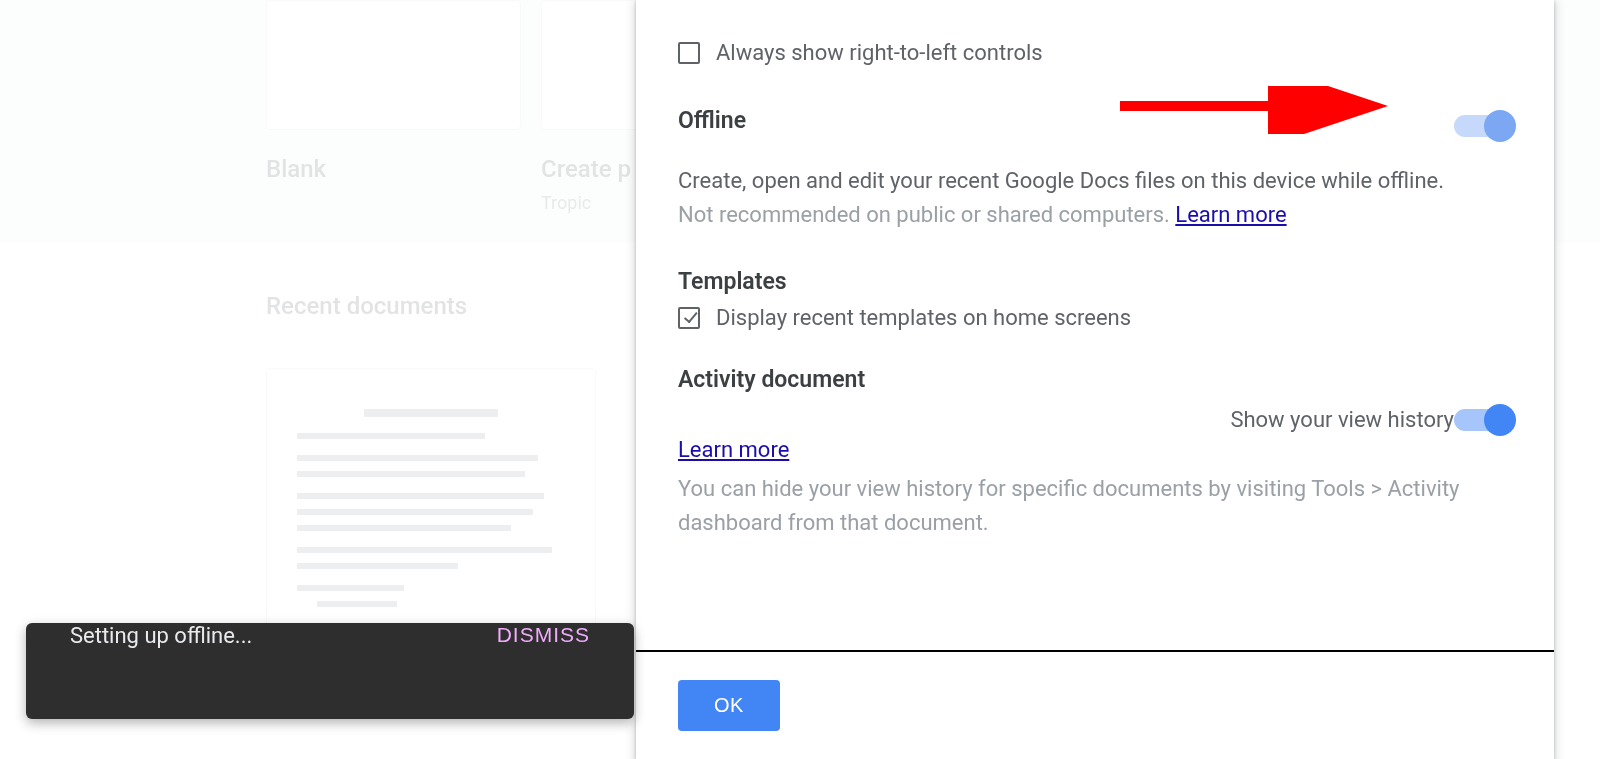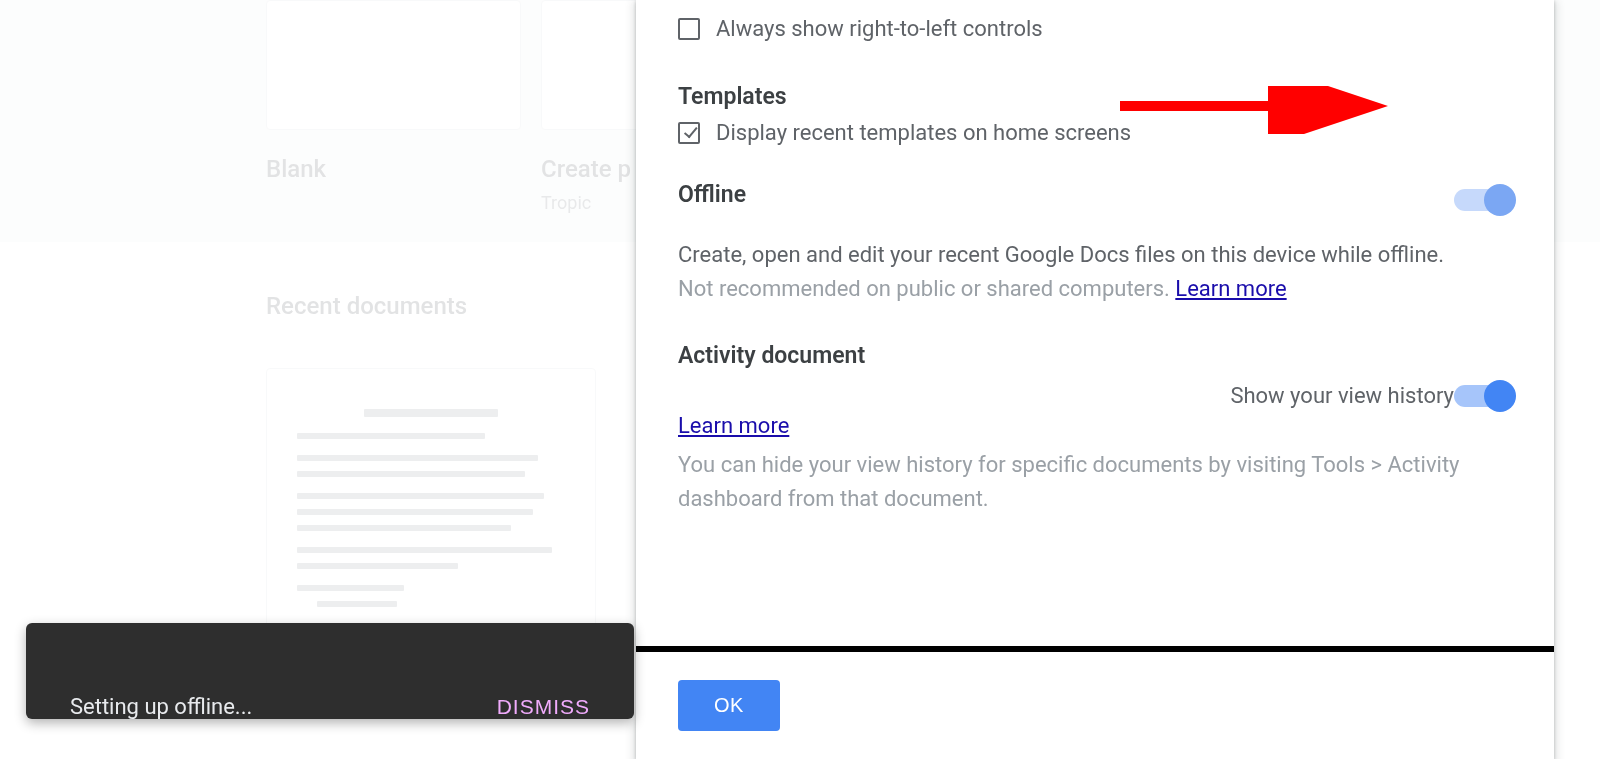--- a/index.html
+++ b/index.html
@@ -74,21 +74,21 @@
       background: rgba(255,255,255,0.55);
     }
     .modal {
       position: absolute;
       left: 636px;
       top: 0;
       right: 46px;
       bottom: 0;
       background: #fff;
       box-shadow: 0 1px 3px rgba(60,64,67,0.3), 0 4px 8px 3px rgba(60,64,67,0.15);
-      padding: 16px 42px 0 42px;
+      padding: 40px 42px 0 42px;
       color: #3c4043;
     }
     .checkbox-row {
       display: flex;
       align-items: center;
       gap: 16px;
       margin-bottom: 42px;
     }
     .checkbox-box {
       width: 22px;
@@ -148,21 +148,21 @@
       background: #4285f4;
       border-radius: 50%;
     }
     .toggle.lighter::after { background: #7ba7f3; }
     .activity-row { display: flex; justify-content: flex-end; align-items: center; }
     .modal-footer {
       position: absolute;
       left: 0;
       right: 0;
       bottom: 0;
-      border-top: 6px solid #000000;
+      border-top: 2px solid #000000;
       padding: 28px 42px;
     }
     .ok-btn {
       background: #4285f4;
       color: #fff;
       font-size: 20px;
       font-weight: 500;
       border: none;
       border-radius: 4px;
       padding: 14px 36px;
@@ -171,21 +171,21 @@
     }
     .toast {
       position: absolute;
       left: 26px;
       bottom: 40px;
       width: 608px;
       height: 96px;
       background: #2e2e2e;
       border-radius: 6px;
       display: flex;
-      align-items: flex-end;
+      align-items: flex-start;
       justify-content: space-between;
       padding: 0 44px;
       box-shadow: 0 4px 12px rgba(0,0,0,0.3);
     }
     .toast-msg { color: #e8eaed; font-size: 22px; }
     .toast-btn {
       color: #f0abfc;
       font-size: 21px;
       font-weight: 400;
       letter-spacing: 1px;
@@ -234,35 +234,35 @@
 <div class="dim-overlay"></div>
 
 <div class="modal">
 
   <div class="checkbox-row">
     <span class="checkbox-box"></span>
     <span class="row-label">Always show right-to-left controls</span>
   </div>
 
   <div class="modal-section">
+    <div class="offline-row">
+      <div class="section-heading">Offline</div>
+      <div class="toggle lighter"></div>
+    </div>
+    <div class="section-text">Create, open and edit your recent Google Docs files on this device while offline.</div>
+    <div class="section-hint">
+      <span>Not recommended on public or shared computers. </span><a class="link underline">Learn more</a>
+    </div>
+  </div>
+
+  <div class="modal-section">
     <div class="section-heading">Templates</div>
     <div class="checkbox-row" style="margin-bottom:0;">
       <span class="checkbox-box checked"></span>
       <span class="row-label">Display recent templates on home screens</span>
-    </div>
-  </div>
-
-  <div class="modal-section">
-    <div class="offline-row">
-      <div class="section-heading">Offline</div>
-      <div class="toggle lighter"></div>
-    </div>
-    <div class="section-text">Create, open and edit your recent Google Docs files on this device while offline.</div>
-    <div class="section-hint">
-      <span>Not recommended on public or shared computers. </span><a class="link underline">Learn more</a>
     </div>
   </div>
 
   <div class="modal-section">
     <div class="section-heading">Activity document</div>
     <div class="activity-row">
       <div class="section-text">Show your view history</div>
       <div class="toggle"></div>
     </div>
     <div><a class="link underline" style="font-size:22px;">Learn more</a></div>

